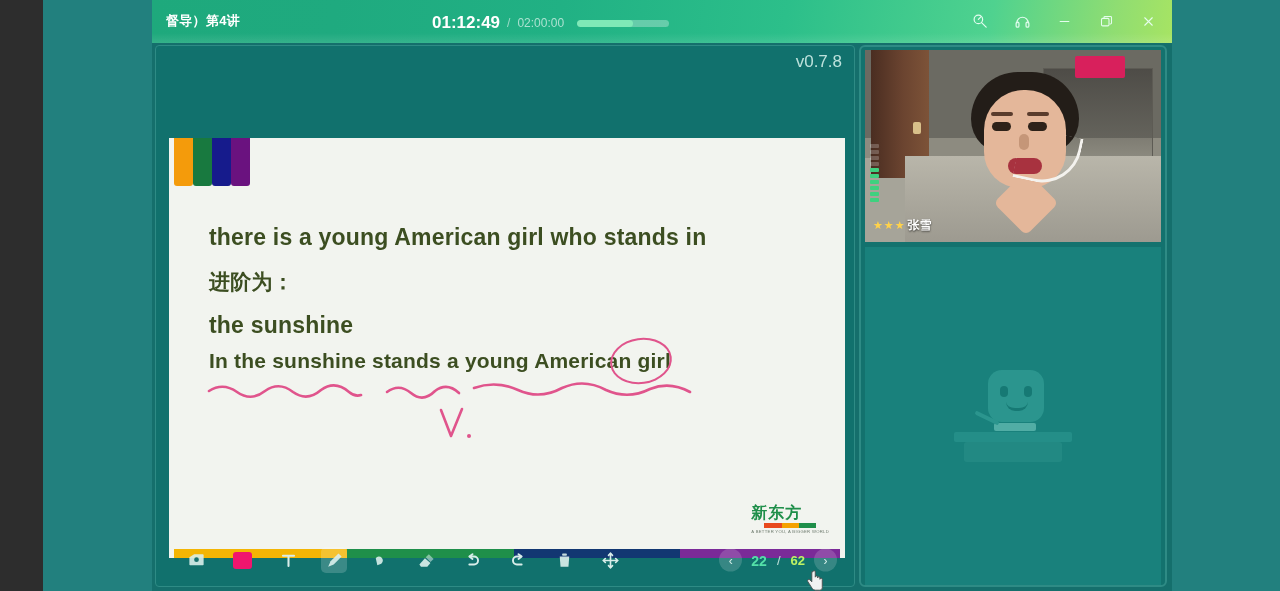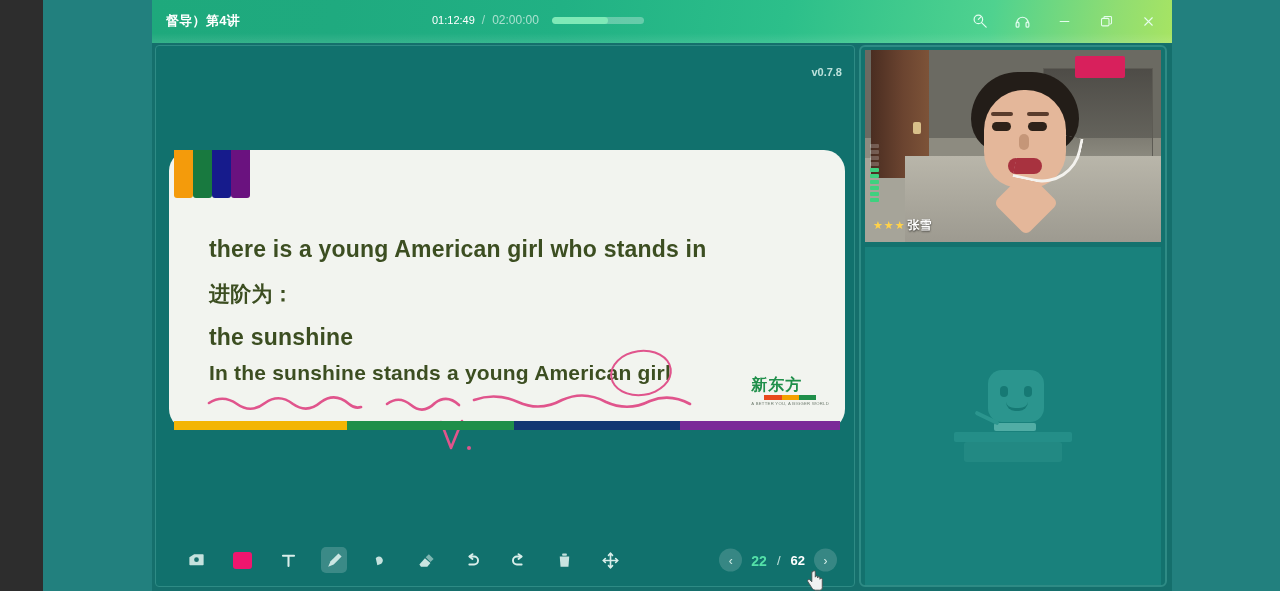--- a/index.html
+++ b/index.html
@@ -44,21 +44,21 @@
   }
   .title-text {
     position: absolute; left: 14px; top: 12px;
     font-size: 13px; font-weight: bold; color: #ffffff;
     letter-spacing: 0.3px; white-space: nowrap;
   }
   .timer-wrap {
     position: absolute; left: 280px; top: 13px;
     display: flex; align-items: center; gap: 7px;
   }
-  .timer-now { font-size: 11px; font-weight: normal; color: #ffffff; }
+  .timer-now { font-size: 17px; font-weight: bold; color: #ffffff; }
   .timer-sep { font-size: 12px; color: rgba(255,255,255,0.55); }
   .timer-total { font-size: 12px; color: rgba(255,255,255,0.62); }
   .timer-bar {
     position: relative; width: 92px; height: 7px; border-radius: 4px;
     background: rgba(255,255,255,0.30); margin-left: 6px; overflow: hidden;
   }
   .timer-bar-fill {
     position: absolute; left: 0; top: 0; height: 100%;
     background: #7fe9b7; border-radius: 4px;
   }
@@ -80,29 +80,28 @@
     background: #156f6c;
   }
 
   .board {
     position: absolute; left: 3px; top: 2px; width: 700px; height: 542px;
     background: #11716d;
     border: 1px solid #2e8b85;
     border-radius: 4px;
   }
   .version-badge {
-    position: absolute; right: 12px; top: 20px;
-    font-size: 11px; font-weight: bold; color: #cfeee8; opacity: .9;
+    position: absolute; right: 12px; top: 6px;
+    font-size: 17px; font-weight: normal; color: #cfeee8; opacity: .9;
   }
 
   
   .slide {
-    position: absolute; left: 13px; top: 104px; width: 676px; height: 280px;
+    position: absolute; left: 13px; top: 92px; width: 676px; height: 420px;
     background: #f2f4ef;
-    border-radius: 21px;
   }
   .slide-topbars {
     position: absolute; left: 5px; top: 0; display: flex; height: 48px;
   }
   .slide-topbars i { display: block; width: 19px; height: 48px; border-radius: 0 0 3px 3px; }
   .tb-orange { background: #f49b0b; }
   .tb-green  { background: #18793f; }
   .tb-navy   { background: #161b8c; }
   .tb-purple { background: #6a127f; }
 
@@ -176,21 +175,21 @@
     display: flex; align-items: center; gap: 9px;
   }
   .pgbtn {
     width: 23px; height: 23px; border-radius: 50%;
     background: rgba(255,255,255,0.16);
     display: flex; align-items: center; justify-content: center;
     color: #d6efe9; font-size: 12px; cursor: pointer;
   }
   .pgnum { font-size: 14px; font-weight: bold; color: #54e0a8; }
   .pgsep { font-size: 13px; color: #bfe0da; margin: 0 1px; }
-  .pgtot { font-size: 13px; color: #ffffff; font-weight: bold; }
+  .pgtot { font-size: 13px; color: #bef264; font-weight: bold; }
 
   .cursor-hand {
     position: absolute; left: 806px; top: 570px;
     width: 20px; height: 22px; pointer-events: none;
   }
 
   
   .vidcol {
     position: absolute; left: 707px; top: 2px; width: 308px; height: 542px;
     border: 2px solid #2e8b85; border-radius: 6px;

